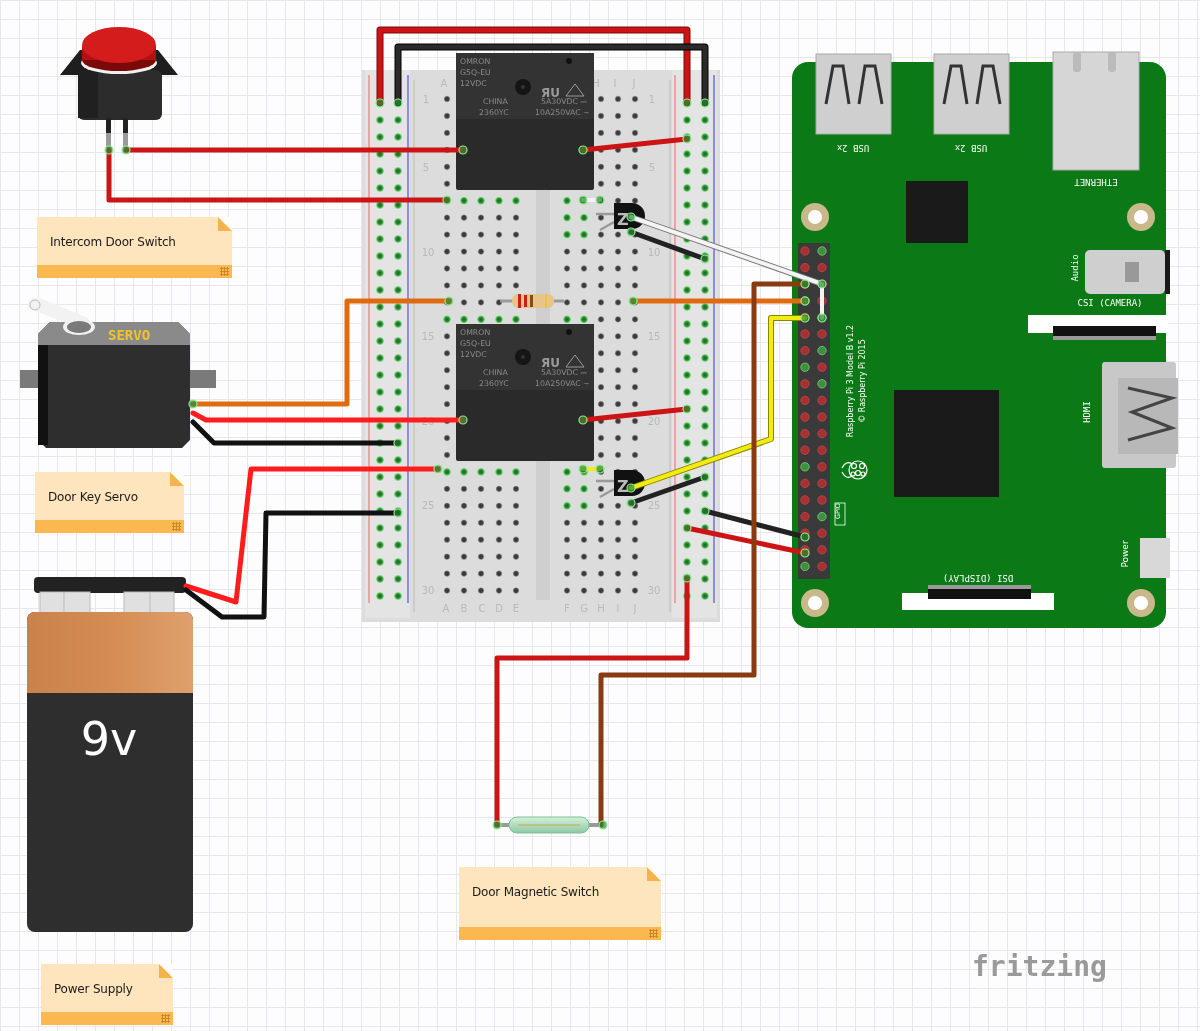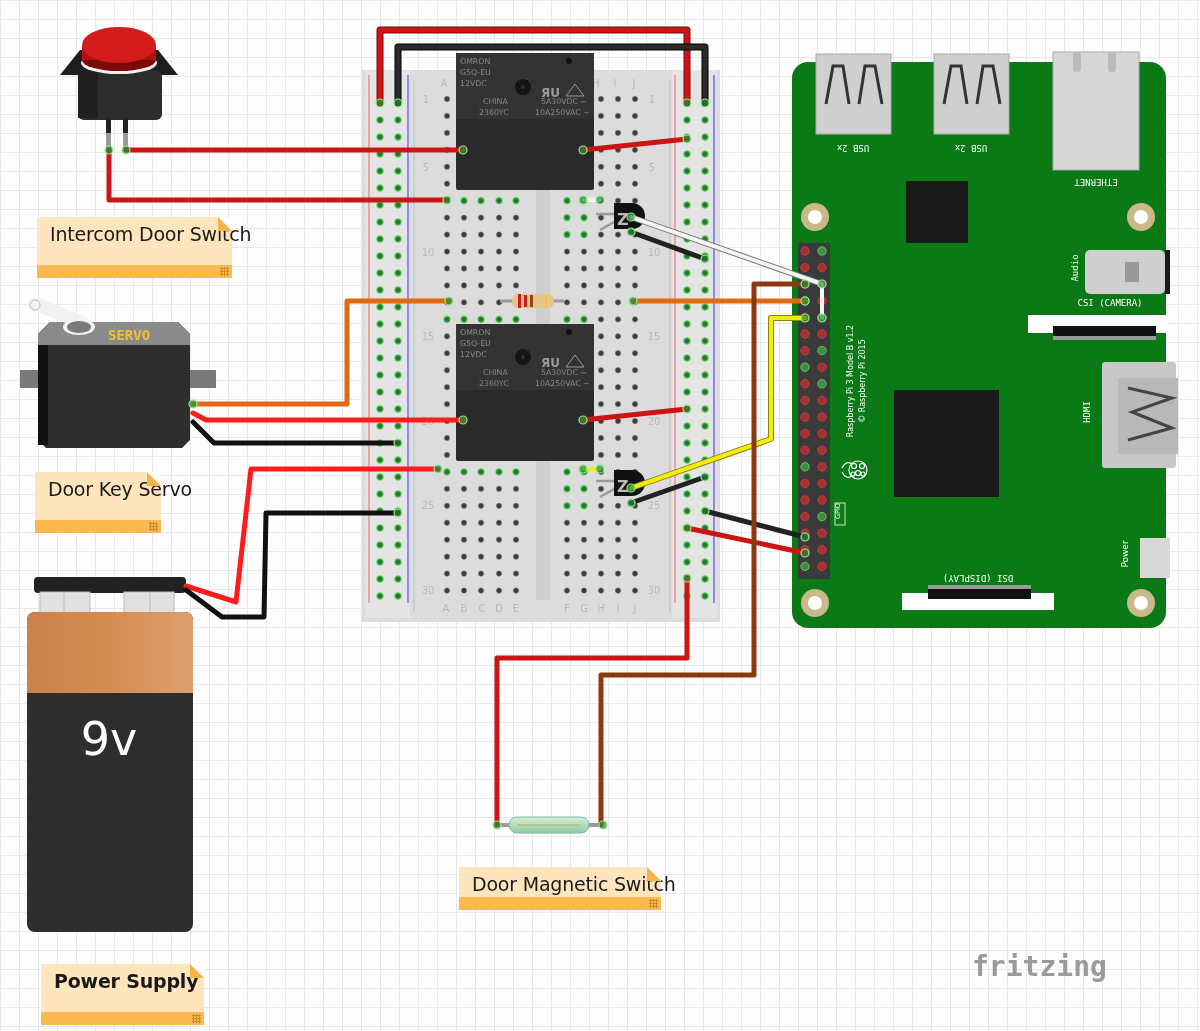--- a/index.html
+++ b/index.html
@@ -5,21 +5,21 @@
   html, body { margin:0; padding:0; }
   body { width:1200px; height:1031px; overflow:hidden; background:#ffffff; font-family:"DejaVu Sans", sans-serif; }
   #canvas { position:absolute; left:0; top:0; width:1200px; height:1031px;
     background-color:#fdfdfd;
     background-image:
       linear-gradient(#e6e8ee 1px, transparent 1px),
       linear-gradient(90deg, #e6e8ee 1px, transparent 1px);
     background-size:19px 19px; }
   svg { position:absolute; left:0; top:0; }
   .note { position:absolute; background:#ffe5bd; box-sizing:border-box; }
-  .note .note-text { position:absolute; left:13px; top:6px; font-family:"DejaVu Sans", sans-serif; font-size:19px; color:#1a1a1a; white-space:nowrap; letter-spacing:-0.2px; }
+  .note .note-text { position:absolute; left:13px; top:18px; font-family:"DejaVu Sans", sans-serif; font-size:12px; color:#1a1a1a; white-space:nowrap; letter-spacing:-0.2px; }
   .note .note-bar { position:absolute; left:0; right:0; bottom:0; height:13px; background:#fbb851; }
   .note .note-fold { position:absolute; right:0; top:0; width:0; height:0; border-style:solid; border-width:0 14px 14px 0; border-color:transparent #fdfdfd #f7b24a transparent; }
   .note .note-grip { position:absolute; right:3px; bottom:2px; width:9px; height:9px;
     background-image: radial-gradient(#c98a2a 1px, transparent 1.3px); background-size:3px 3px; }
   .logo { position:absolute; left:972px; top:950px; font-family:"DejaVu Sans Mono", monospace; font-size:28px; color:#9a9a9a; letter-spacing:0px; font-weight:bold; }
 </style>
 </head>
 <body>
 
 <div id="canvas"></div>
@@ -828,32 +828,32 @@
       <circle cx="600" cy="469" r="4" fill="#2d8a36" stroke="#8ef08e" stroke-width="1.2" fill-opacity="0.7"></circle>
     </g>
 </svg>
 
 <div class="note" style="left:37px; top:217px; width:195px; height:61px;">
   <span class="note-text">Intercom Door Switch</span>
   <div class="note-bar"></div>
   <div class="note-fold"></div>
   <div class="note-grip"></div>
 </div>
-<div class="note" style="left:35px; top:472px; width:126px; height:61px;">
+<div class="note" style="left:35px; top:472px; width:149px; height:61px;">
   <span class="note-text">Door Key Servo</span>
   <div class="note-bar"></div>
   <div class="note-fold"></div>
   <div class="note-grip"></div>
 </div>
-<div class="note" style="left:459px; top:867px; width:202px; height:43px;text-align:right;">
+<div class="note" style="left:459px; top:867px; width:202px; height:73px;text-align:right;">
   <span class="note-text">Door Magnetic Switch</span>
   <div class="note-bar"></div>
   <div class="note-fold"></div>
   <div class="note-grip"></div>
 </div>
-<div class="note" style="left:41px; top:964px; width:163px; height:61px;font-weight:bold;">
+<div class="note" style="left:41px; top:964px; width:132px; height:61px;">
   <span class="note-text">Power Supply</span>
   <div class="note-bar"></div>
   <div class="note-fold"></div>
   <div class="note-grip"></div>
 </div>
 
 <div class="logo">fritzing</div>
 
 </body></html>

